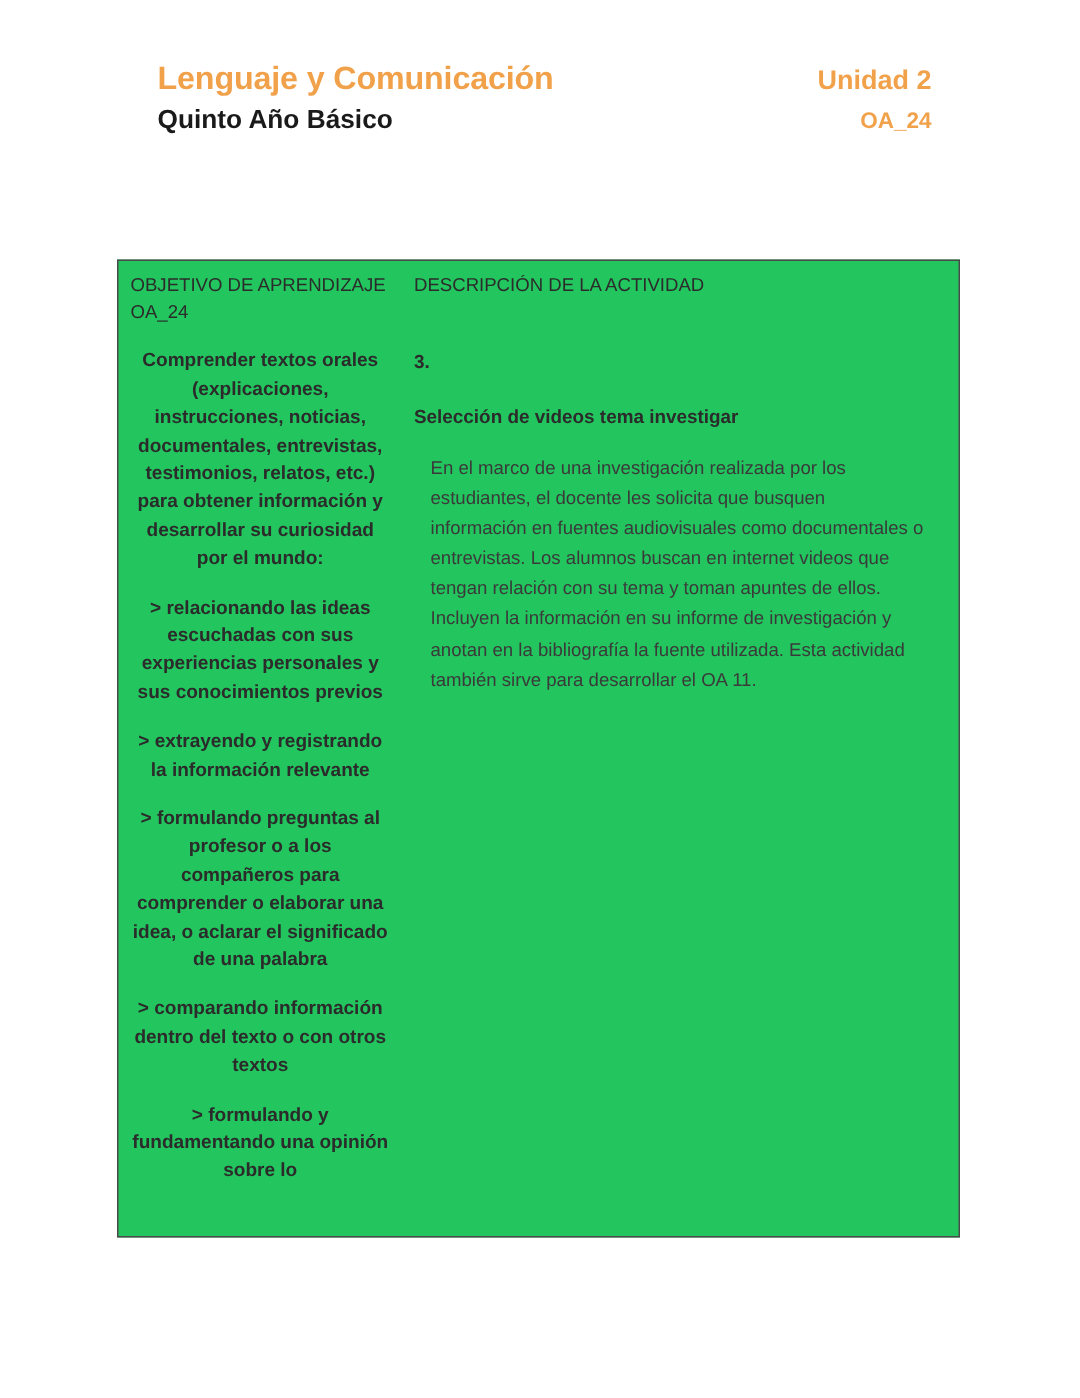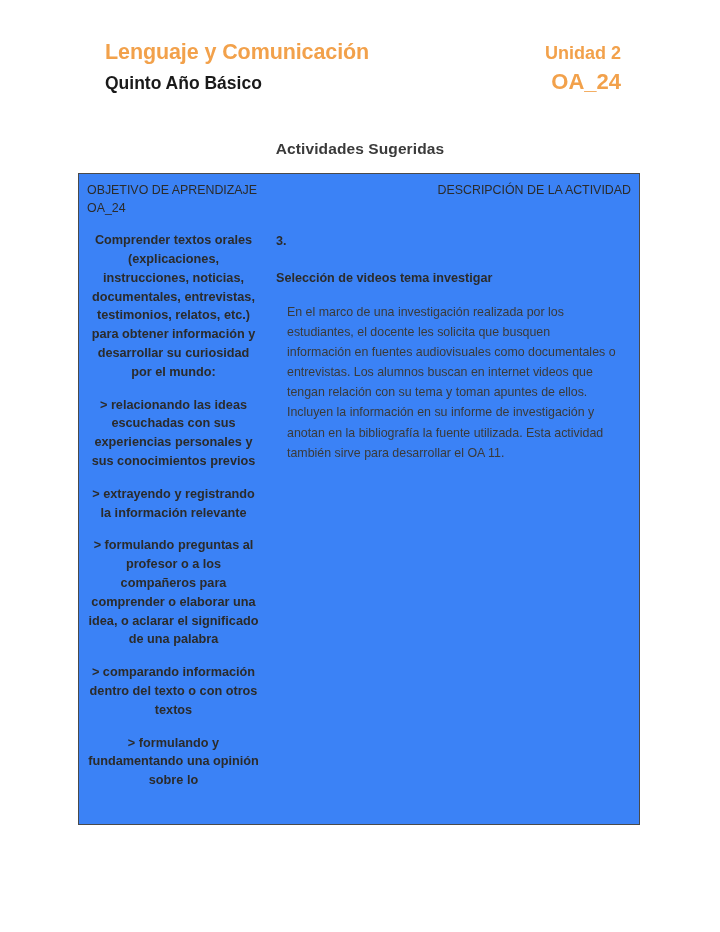--- a/index.html
+++ b/index.html
@@ -58,21 +58,21 @@
     margin-top: 4px;
     gap: 21px;
   }
   .title-sub {
     font-size: 17.5px;
     font-weight: bold;
     color: #1a1a1a;
     white-space: nowrap;
   }
   .title-oa {
-    font-size: 22px;
+    font-size: 15px;
     font-weight: bold;
     color: #F2A14B;
     white-space: nowrap;
     text-align: right;
   }
 
   
   .section-heading {
     position: absolute;
     top: 140px;
@@ -87,21 +87,21 @@
 
   
   .table-wrap {
     position: absolute;
     left: 78px;
     top: 173px;
     width: 562px;
     height: 652px;
     box-sizing: border-box;
     border: 1px solid #4a4a4a;
-    background: #3b82f6;
+    background: #22c55e;
     overflow: hidden;
   }
   table.act-table {
     border-collapse: collapse;
     width: 100%;
     height: 100%;
     table-layout: fixed;
   }
   table.act-table td {
     vertical-align: top;
@@ -122,21 +122,21 @@
     padding: 8px 8px 6px 8px;
     font-size: 12.4px;
     line-height: 1.42;
     color: #2b2b2b;
   }
   .hdr-right-inner {
     padding: 8px 10px 6px 10px;
     font-size: 12.4px;
     line-height: 1.42;
     color: #2b2b2b;
-    text-align: right;
+    text-align: left;
   }
 
   .body-left {
     border-right: 1px solid #4a4a4a;
   }
   .body-left-inner {
     padding: 8px 7px 0 8px;
     font-size: 12.7px;
     font-weight: bold;
     line-height: 1.48;
@@ -182,21 +182,20 @@
     <div class="header-row">
       <div class="title-main">Lenguaje y Comunicación</div>
       <div class="title-unit">Unidad 2</div>
     </div>
     <div class="header-row-2">
       <div class="title-sub">Quinto Año Básico</div>
       <div class="title-oa">OA_24</div>
     </div>
   </div>
 
-  <div class="section-heading">Actividades Sugeridas</div>
 
   <div class="table-wrap">
     <table class="act-table">
       <colgroup>
         <col class="col-left">
         <col class="col-right">
       </colgroup>
       <tbody>
         <tr class="hdr-row">
           <td class="hdr-left">

